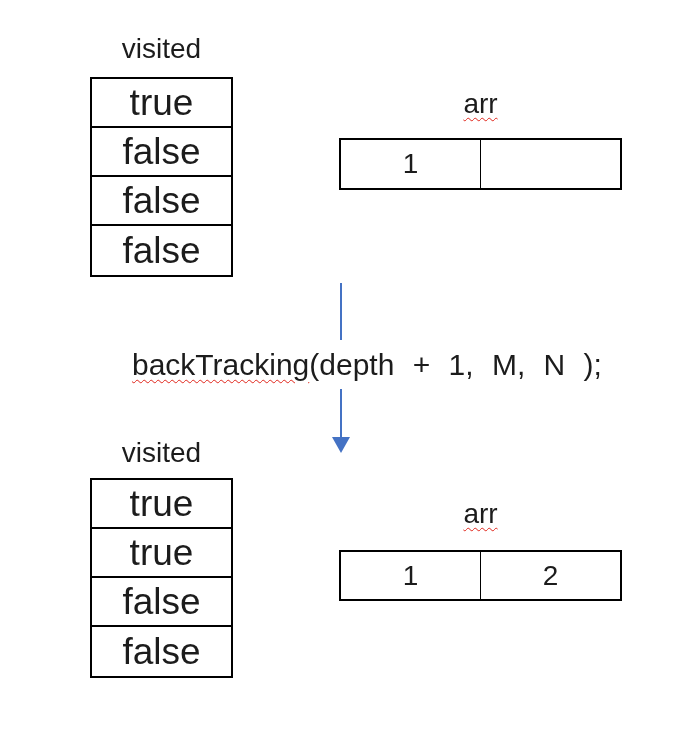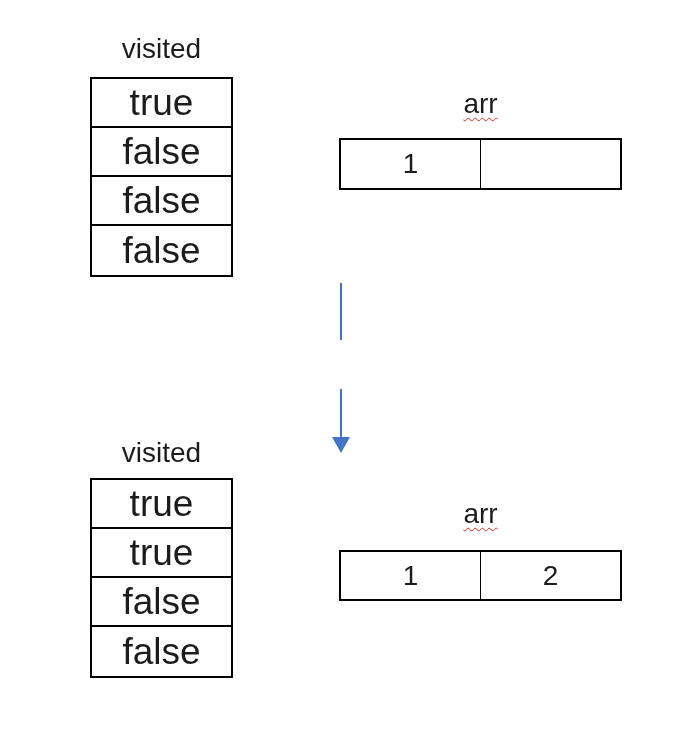--- a/index.html
+++ b/index.html
@@ -118,20 +118,23 @@
     <span class="squiggle">arr</span>
   </div>
 
   <div class="htable" style="left:339px; top:138px;">
     <div class="hcell">1</div>
     <div class="hcell"></div>
   </div>
 
   <div class="arrow-seg top"></div>
 
+  <div class="code-line">
+    <span class="squiggle">backTracking</span><span>(depth + 1, M, N );</span>
+  </div>
 
   <div class="arrow-seg bottom"></div>
   <div class="arrow-head"></div>
 
   <div class="label" style="left:90px; top:437px; width:143px;">visited</div>
 
   <div class="vtable" style="left:90px; top:478px;">
     <div class="vcell">true</div>
     <div class="vcell">true</div>
     <div class="vcell">false</div>

